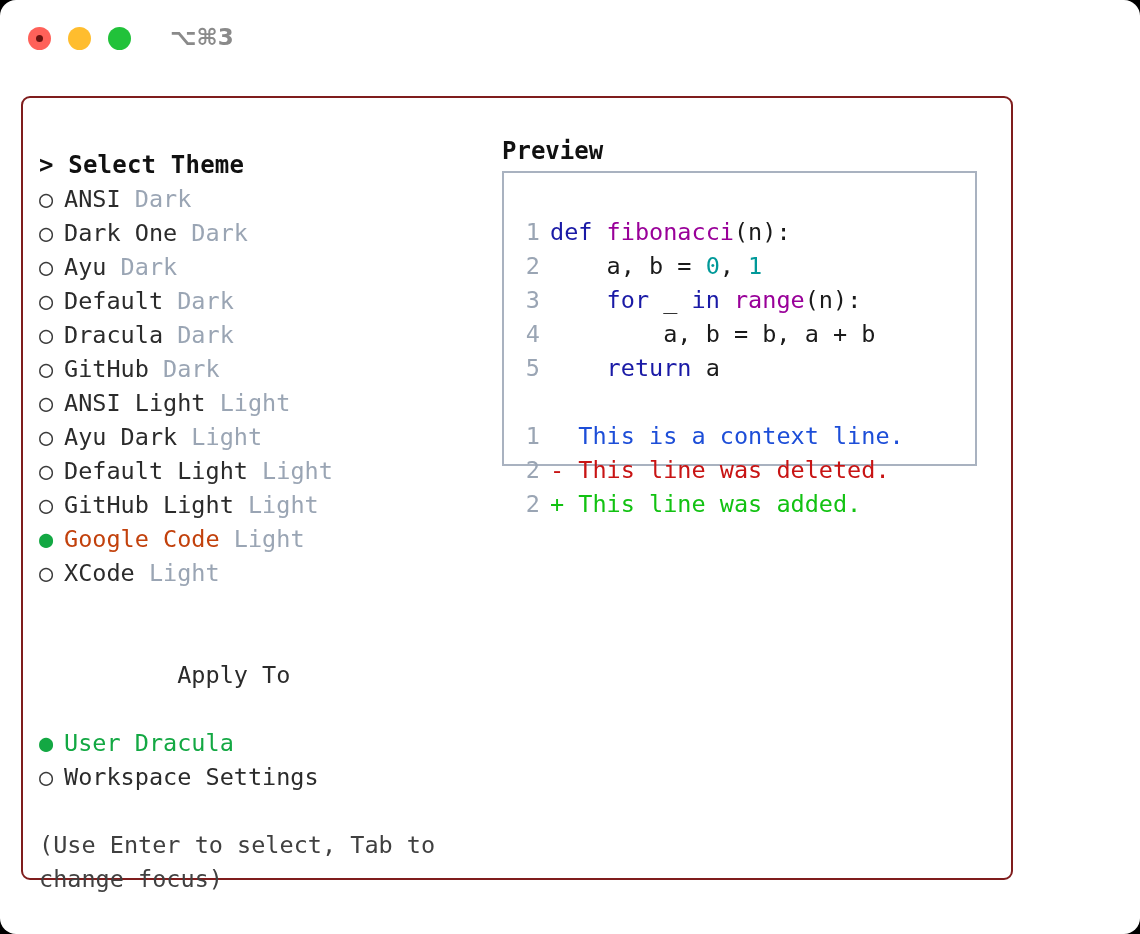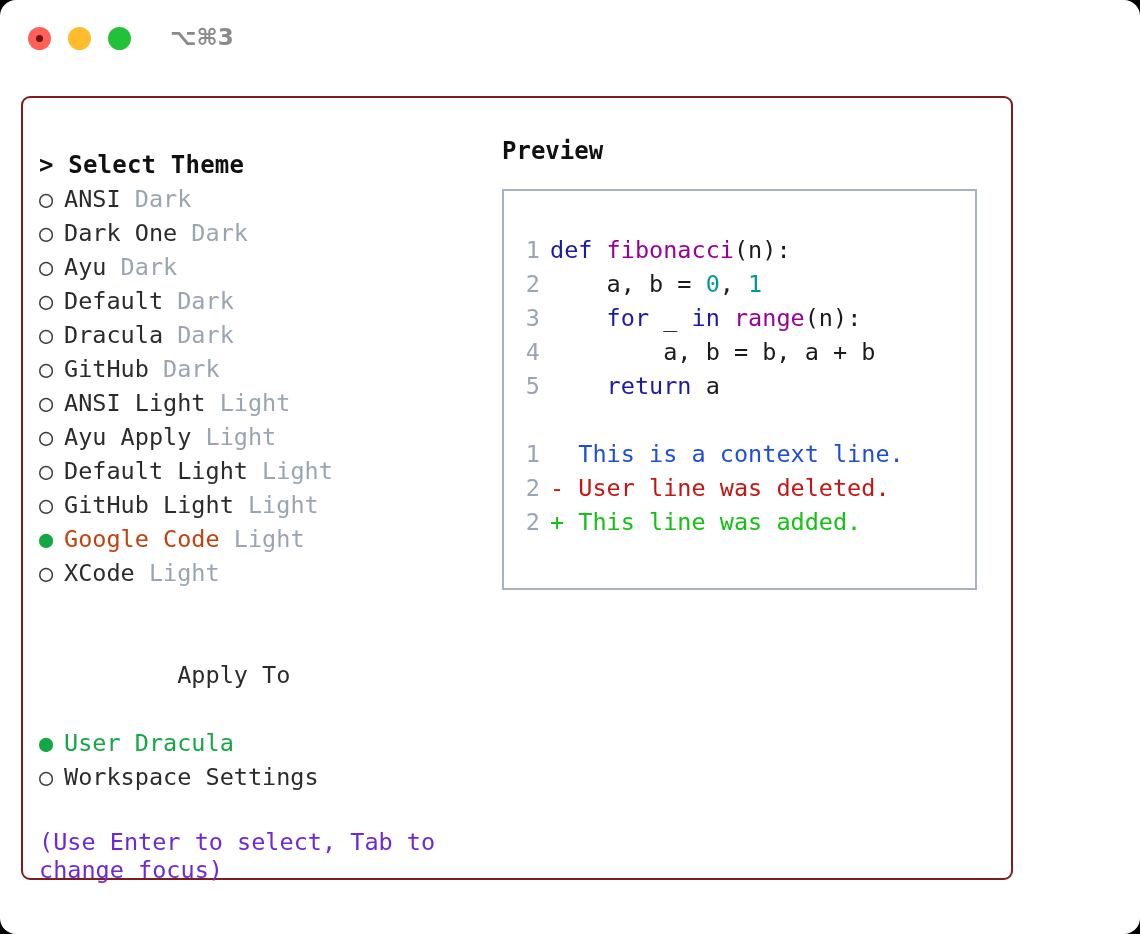--- a/index.html
+++ b/index.html
@@ -112,46 +112,46 @@
 
   #apply-to-header {
     margin-top: 34px;
     color: #2b2b2b;
   }
   .apply-name { color: #2b2b2b; }
   .apply-row.selected .apply-name { color: #13a843; }
 
   #hint-text {
     margin-top: 34px;
-    color: #6d28d9;
+    color: #404040;
     font-size: 23.5px;
-    line-height: 28px;
+    line-height: 34px;
     font-family: "DejaVu Sans Mono", monospace;
     width: 420px;
     white-space: normal;
   }
 
   
   #preview-column {
     position: absolute;
     left: 479px;
     top: 36px;
     width: 495px;
   }
   #preview-header {
     font-family: "DejaVu Sans Mono", monospace;
     font-size: 24px;
     font-weight: 700;
     color: #111111;
     line-height: 34px;
   }
   #preview-box {
-    margin-top: 21px;
+    margin-top: 3px;
     width: 475px;
-    height: 401px;
+    height: 295px;
     border: 2px solid #a9b2c0;
     box-sizing: border-box;
     background: #ffffff;
     position: relative;
   }
   #code-area {
     position: absolute;
     left: 14px;
     top: 42px;
     right: 6px;
@@ -199,21 +199,21 @@
       <div class="tui-line" id="select-theme-header">&gt; Select Theme</div>
 
       <div id="theme-list">
           <div class="tui-line theme-row"><span class="marker">○</span><span class="theme-name">ANSI</span><span> </span><span class="theme-kind">Dark</span></div>
           <div class="tui-line theme-row"><span class="marker">○</span><span class="theme-name">Dark One</span><span> </span><span class="theme-kind">Dark</span></div>
           <div class="tui-line theme-row"><span class="marker">○</span><span class="theme-name">Ayu</span><span> </span><span class="theme-kind">Dark</span></div>
           <div class="tui-line theme-row"><span class="marker">○</span><span class="theme-name">Default</span><span> </span><span class="theme-kind">Dark</span></div>
           <div class="tui-line theme-row"><span class="marker">○</span><span class="theme-name">Dracula</span><span> </span><span class="theme-kind">Dark</span></div>
           <div class="tui-line theme-row"><span class="marker">○</span><span class="theme-name">GitHub</span><span> </span><span class="theme-kind">Dark</span></div>
           <div class="tui-line theme-row"><span class="marker">○</span><span class="theme-name">ANSI Light</span><span> </span><span class="theme-kind">Light</span></div>
-          <div class="tui-line theme-row"><span class="marker">○</span><span class="theme-name">Ayu Apply</span><span> </span><span class="theme-kind">Light</span></div>
+          <div class="tui-line theme-row"><span class="marker">○</span><span class="theme-name">Ayu Dark</span><span> </span><span class="theme-kind">Light</span></div>
           <div class="tui-line theme-row"><span class="marker">○</span><span class="theme-name">Default Light</span><span> </span><span class="theme-kind">Light</span></div>
           <div class="tui-line theme-row"><span class="marker">○</span><span class="theme-name">GitHub Light</span><span> </span><span class="theme-kind">Light</span></div>
           <div class="tui-line theme-row selected"><span class="marker filled">●</span><span class="theme-name">Google Code</span><span> </span><span class="theme-kind">Light</span></div>
           <div class="tui-line theme-row"><span class="marker">○</span><span class="theme-name">XCode</span><span> </span><span class="theme-kind">Light</span></div>
         </div>
 
       <div class="tui-line" id="apply-to-header">
         <span class="marker"> </span><span>Apply To</span>
       </div>
 
@@ -233,21 +233,21 @@
           <div id="code-lines">
               <div class="code-line"><span class="ln">1</span><span class="tok-kw">def </span><span class="tok-fn">fibonacci</span><span class="tok-pl">(n):</span></div>
               <div class="code-line"><span class="ln">2</span><span class="tok-pl">    a, b = </span><span class="tok-num">0</span><span class="tok-pl">, </span><span class="tok-num">1</span></div>
               <div class="code-line"><span class="ln">3</span><span class="tok-pl">    </span><span class="tok-kw">for</span><span class="tok-pl"> _ </span><span class="tok-kw">in</span><span class="tok-pl"> </span><span class="tok-fn">range</span><span class="tok-pl">(n):</span></div>
               <div class="code-line"><span class="ln">4</span><span class="tok-pl">        a, b = b, a + b</span></div>
               <div class="code-line"><span class="ln">5</span><span class="tok-pl">    </span><span class="tok-kw">return</span><span class="tok-pl"> a</span></div>
             </div>
           <div class="diff-gap"></div>
           <div id="diff-lines">
               <div class="code-line"><span class="ln">1</span><span class="diff-ctx"> </span><span class="diff-ctx"> This is a context line.</span></div>
-              <div class="code-line"><span class="ln">2</span><span class="diff-del">-</span><span class="diff-del"> User line was deleted.</span></div>
+              <div class="code-line"><span class="ln">2</span><span class="diff-del">-</span><span class="diff-del"> This line was deleted.</span></div>
               <div class="code-line"><span class="ln">2</span><span class="diff-add">+</span><span class="diff-add"> This line was added.</span></div>
             </div>
         </div>
       </div>
     </div>
 
   </div>
 </div>
 
 </body></html>

